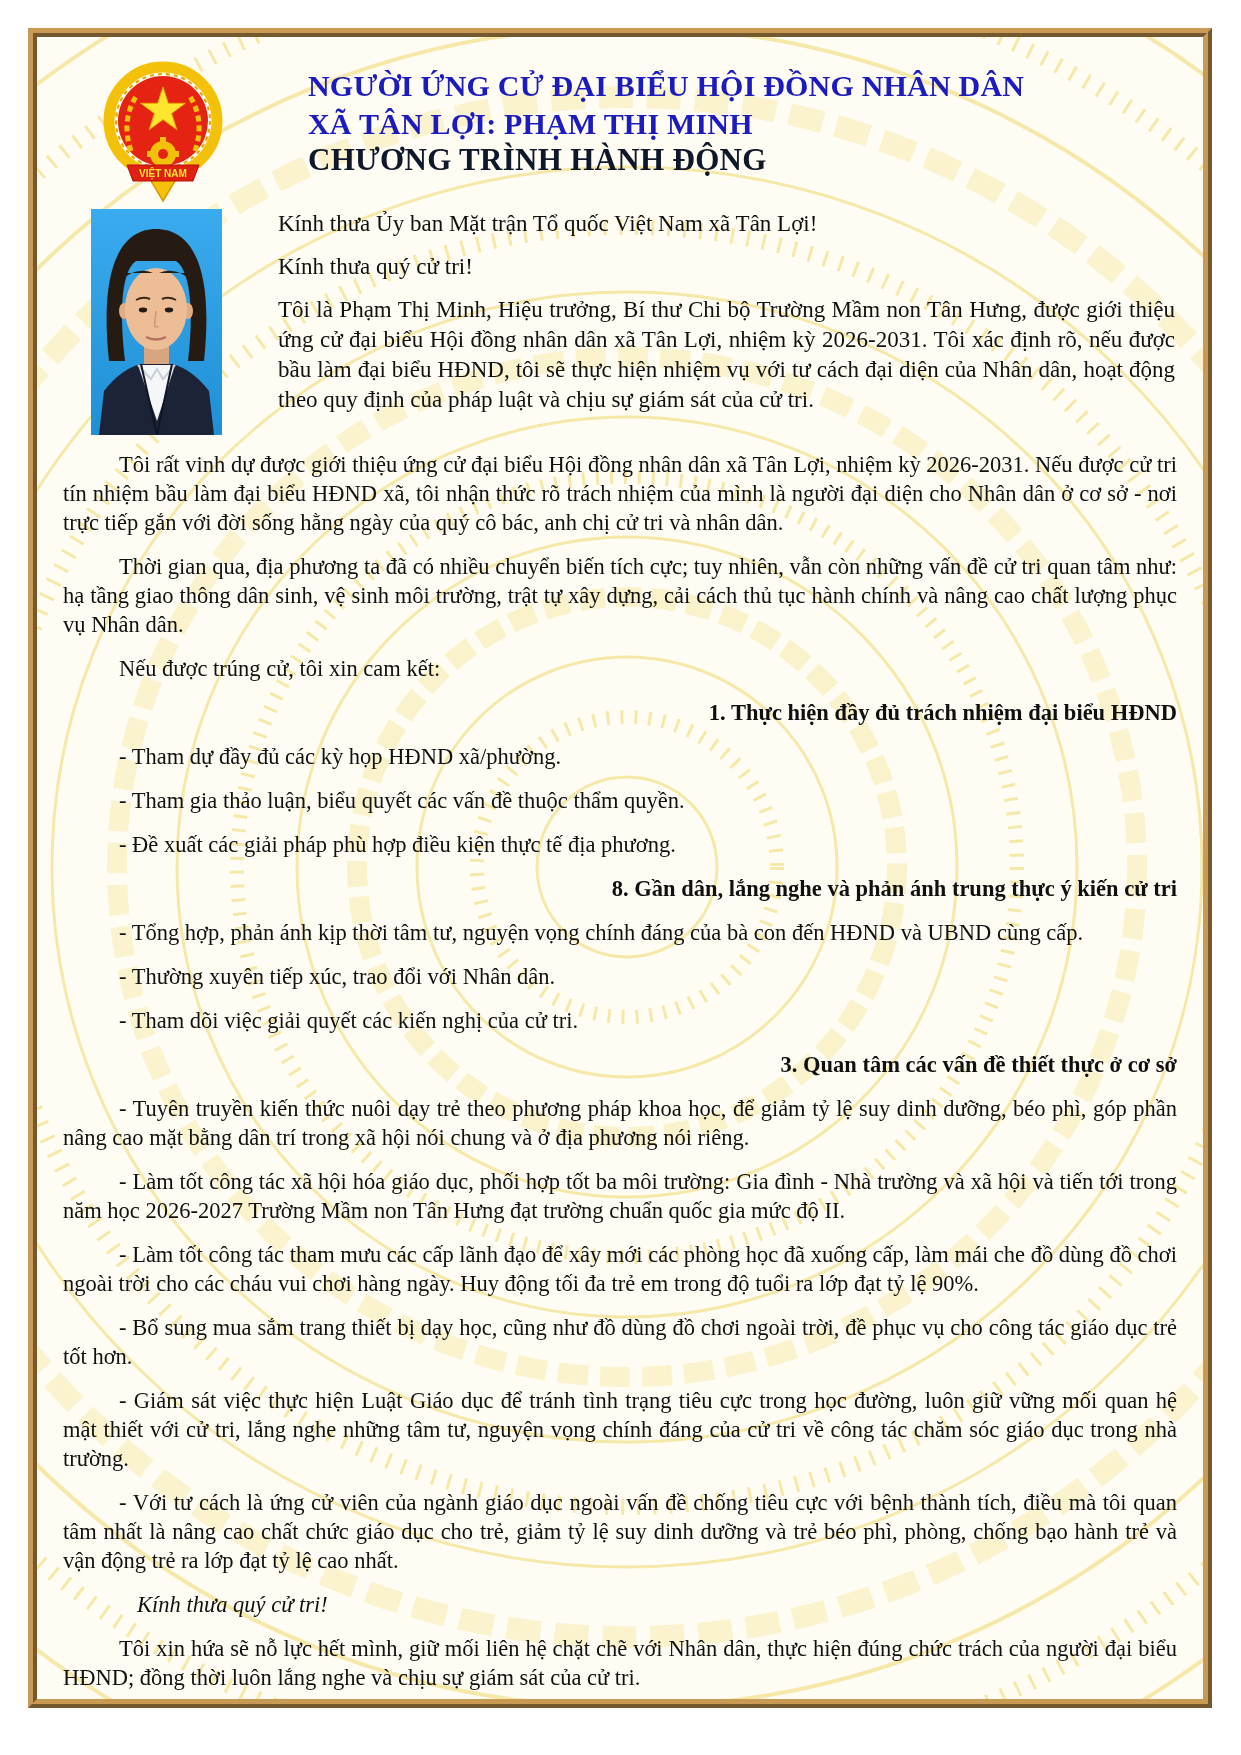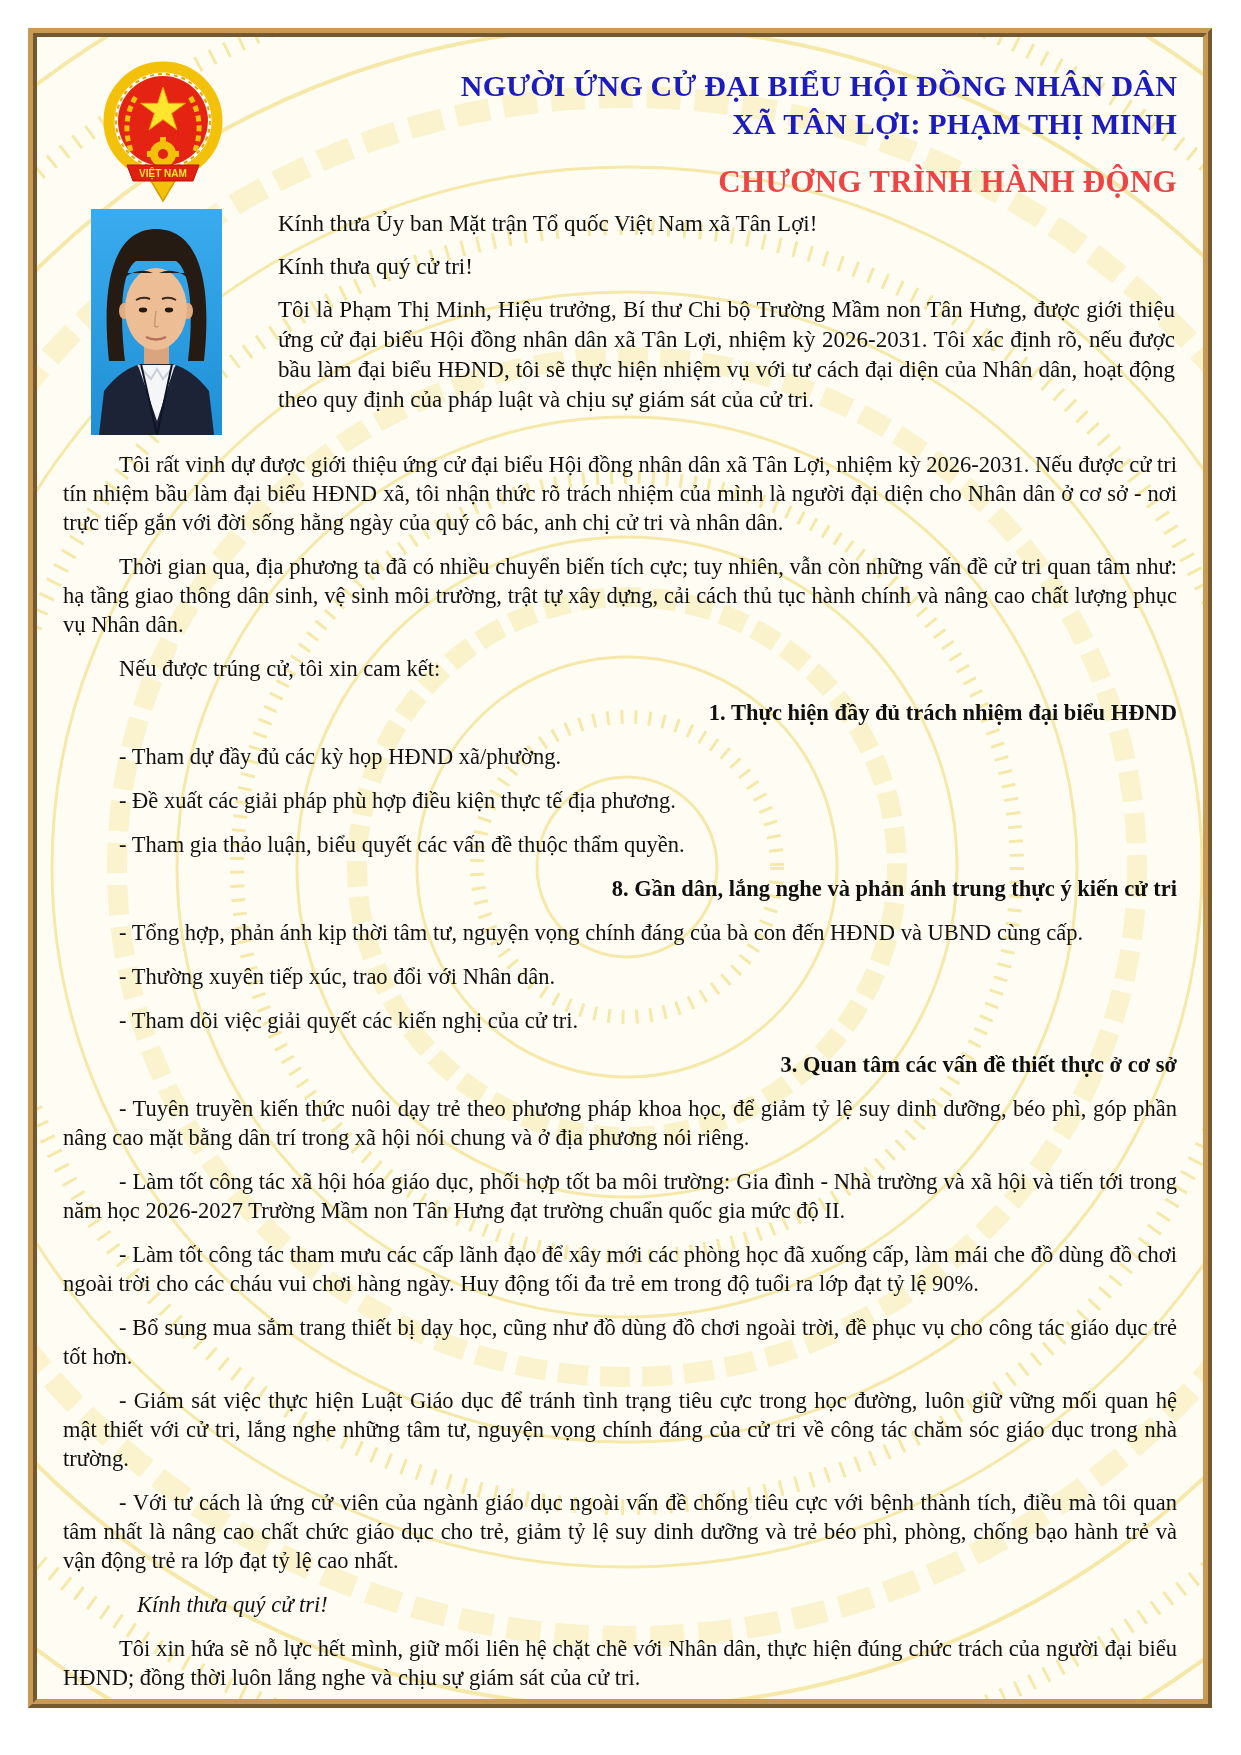--- a/index.html
+++ b/index.html
@@ -10,23 +10,23 @@
   .frame {
     position:absolute; left:28px; top:28px; width:1184px; height:1680px;
     box-sizing:border-box; border:9px ridge #c89a53; background:#fffdf3; overflow:hidden;
   }
   .watermark { position:absolute; left:0; top:0; width:100%; height:100%; }
   .content { position:relative; z-index:1; height:100%; box-sizing:border-box; padding:10px 26px 0 26px; overflow:hidden; }
 
   .header-row { display:flex; align-items:flex-start; }
   .emblem-col { flex:0 0 215px; padding:12px 0 0 30px; }
   .emblem { width:140px; height:150px; display:block; }
-  .titles-col { flex:1; text-align:right; padding-top:20px; }
+  .titles-col { flex:1; text-align:left; padding-top:20px; }
   .title-line { color:#1c1cbe; font-weight:bold; font-size:30px; line-height:38px; letter-spacing:.2px; }
-  .program-title { color:#ef4444; font-weight:bold; font-size:31px; line-height:34px; margin-top:22px; letter-spacing:.3px; }
+  .program-title { color:#0f172a; font-weight:bold; font-size:31px; line-height:34px; letter-spacing:.3px; }
 
   .photo-row { display:flex; padding-left:28px; }
   .photo-box { flex:0 0 131px; }
   .photo { width:131px; height:226px; display:block; }
   .photo-text { flex:1; padding-left:56px; padding-right:2px; font-size:23px; line-height:30px; }
   .photo-text p { margin:0; }
   .salutation { margin:0 0 13px 0 !important; }
   .intro { margin-top:11px !important; text-align:justify; }
 
   .body-text { margin-top:14px; font-size:22.5px; line-height:29px; }
@@ -128,22 +128,22 @@
           <p class="intro">Tôi là Phạm Thị Minh, Hiệu trưởng, Bí thư Chi bộ Trường Mầm non Tân Hưng, được giới thiệu ứng cử đại biểu Hội đồng nhân dân xã Tân Lợi, nhiệm kỳ 2026-2031. Tôi xác định rõ, nếu được bầu làm đại biểu HĐND, tôi sẽ thực hiện nhiệm vụ với tư cách đại diện của Nhân dân, hoạt động theo quy định của pháp luật và chịu sự giám sát của cử tri.</p>
         </div>
       </div>
 
       <div class="body-text">
         <p>Tôi rất vinh dự được giới thiệu ứng cử đại biểu Hội đồng nhân dân xã Tân Lợi, nhiệm kỳ 2026-2031. Nếu được cử tri tín nhiệm bầu làm đại biểu HĐND xã, tôi nhận thức rõ trách nhiệm của mình là người đại diện cho Nhân dân ở cơ sở - nơi trực tiếp gắn với đời sống hằng ngày của quý cô bác, anh chị cử tri và nhân dân.</p>
         <p>Thời gian qua, địa phương ta đã có nhiều chuyển biến tích cực; tuy nhiên, vẫn còn những vấn đề cử tri quan tâm như: hạ tầng giao thông dân sinh, vệ sinh môi trường, trật tự xây dựng, cải cách thủ tục hành chính và nâng cao chất lượng phục vụ Nhân dân.</p>
         <p>Nếu được trúng cử, tôi xin cam kết:</p>
         <p class="bh">1. Thực hiện đầy đủ trách nhiệm đại biểu HĐND</p>
         <p>- Tham dự đầy đủ các kỳ họp HĐND xã/phường.</p>
+        <p>- Tham gia thảo luận, biểu quyết các vấn đề thuộc thẩm quyền.</p>
         <p>- Đề xuất các giải pháp phù hợp điều kiện thực tế địa phương.</p>
-        <p>- Tham gia thảo luận, biểu quyết các vấn đề thuộc thẩm quyền.</p>
         <p class="bh">8. Gần dân, lắng nghe và phản ánh trung thực ý kiến cử tri</p>
         <p>- Tổng hợp, phản ánh kịp thời tâm tư, nguyện vọng chính đáng của bà con đến HĐND và UBND cùng cấp.</p>
         <p>- Thường xuyên tiếp xúc, trao đổi với Nhân dân.</p>
         <p>- Tham dõi việc giải quyết các kiến nghị của cử tri.</p>
         <p class="bh">3. Quan tâm các vấn đề thiết thực ở cơ sở</p>
         <p>- Tuyên truyền kiến thức nuôi dạy trẻ theo phương pháp khoa học, để giảm tỷ lệ suy dinh dưỡng, béo phì, góp phần nâng cao mặt bằng dân trí trong xã hội nói chung và ở địa phương nói riêng.</p>
         <p>- Làm tốt công tác xã hội hóa giáo dục, phối hợp tốt ba môi trường: Gia đình - Nhà trường và xã hội và tiến tới trong năm học 2026-2027 Trường Mầm non Tân Hưng đạt trường chuẩn quốc gia mức độ II.</p>
         <p>- Làm tốt công tác tham mưu các cấp lãnh đạo để xây mới các phòng học đã xuống cấp, làm mái che đồ dùng đồ chơi ngoài trời cho các cháu vui chơi hàng ngày. Huy động tối đa trẻ em trong độ tuổi ra lớp đạt tỷ lệ 90%.</p>
         <p>- Bổ sung mua sắm trang thiết bị dạy học, cũng như đồ dùng đồ chơi ngoài trời, đề phục vụ cho công tác giáo dục trẻ tốt hơn.</p>
         <p>- Giám sát việc thực hiện Luật Giáo dục để tránh tình trạng tiêu cực trong học đường, luôn giữ vững mối quan hệ mật thiết với cử tri, lắng nghe những tâm tư, nguyện vọng chính đáng của cử tri về công tác chăm sóc giáo dục trong nhà trường.</p>

